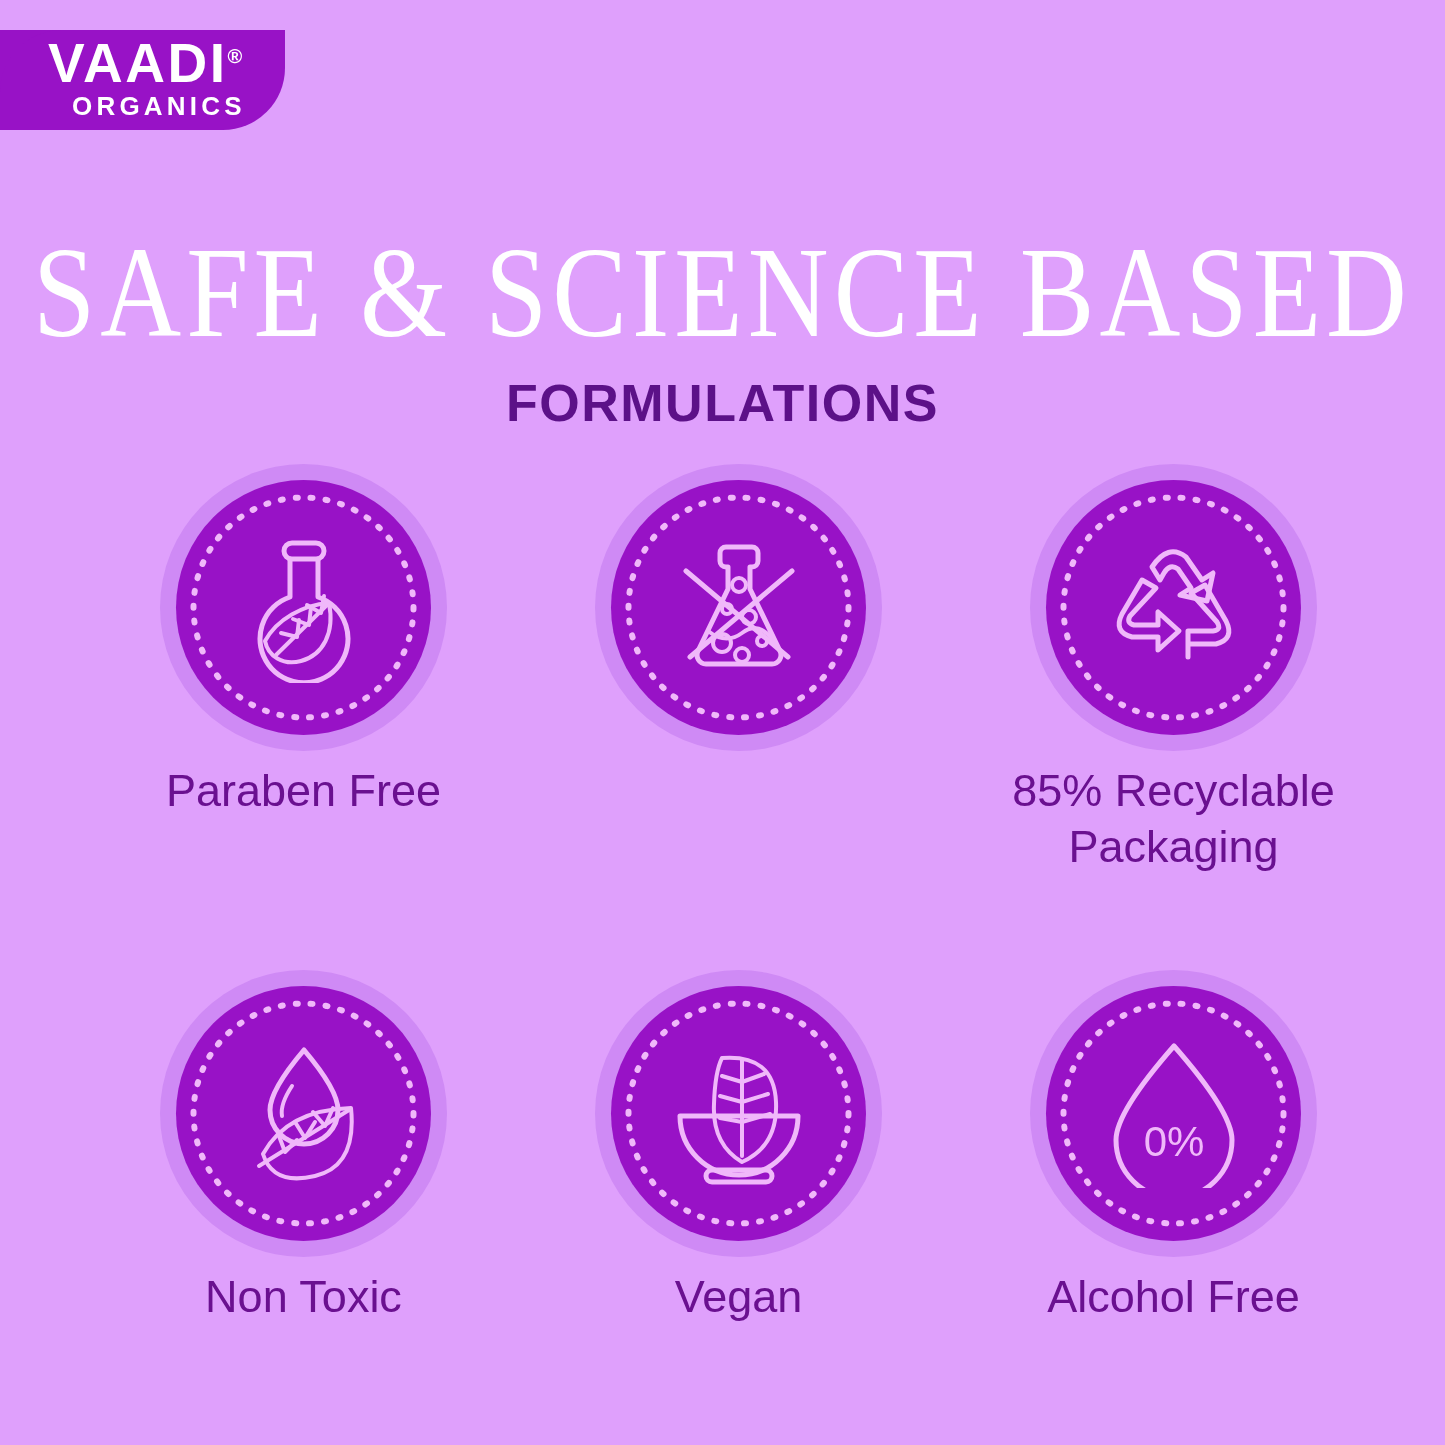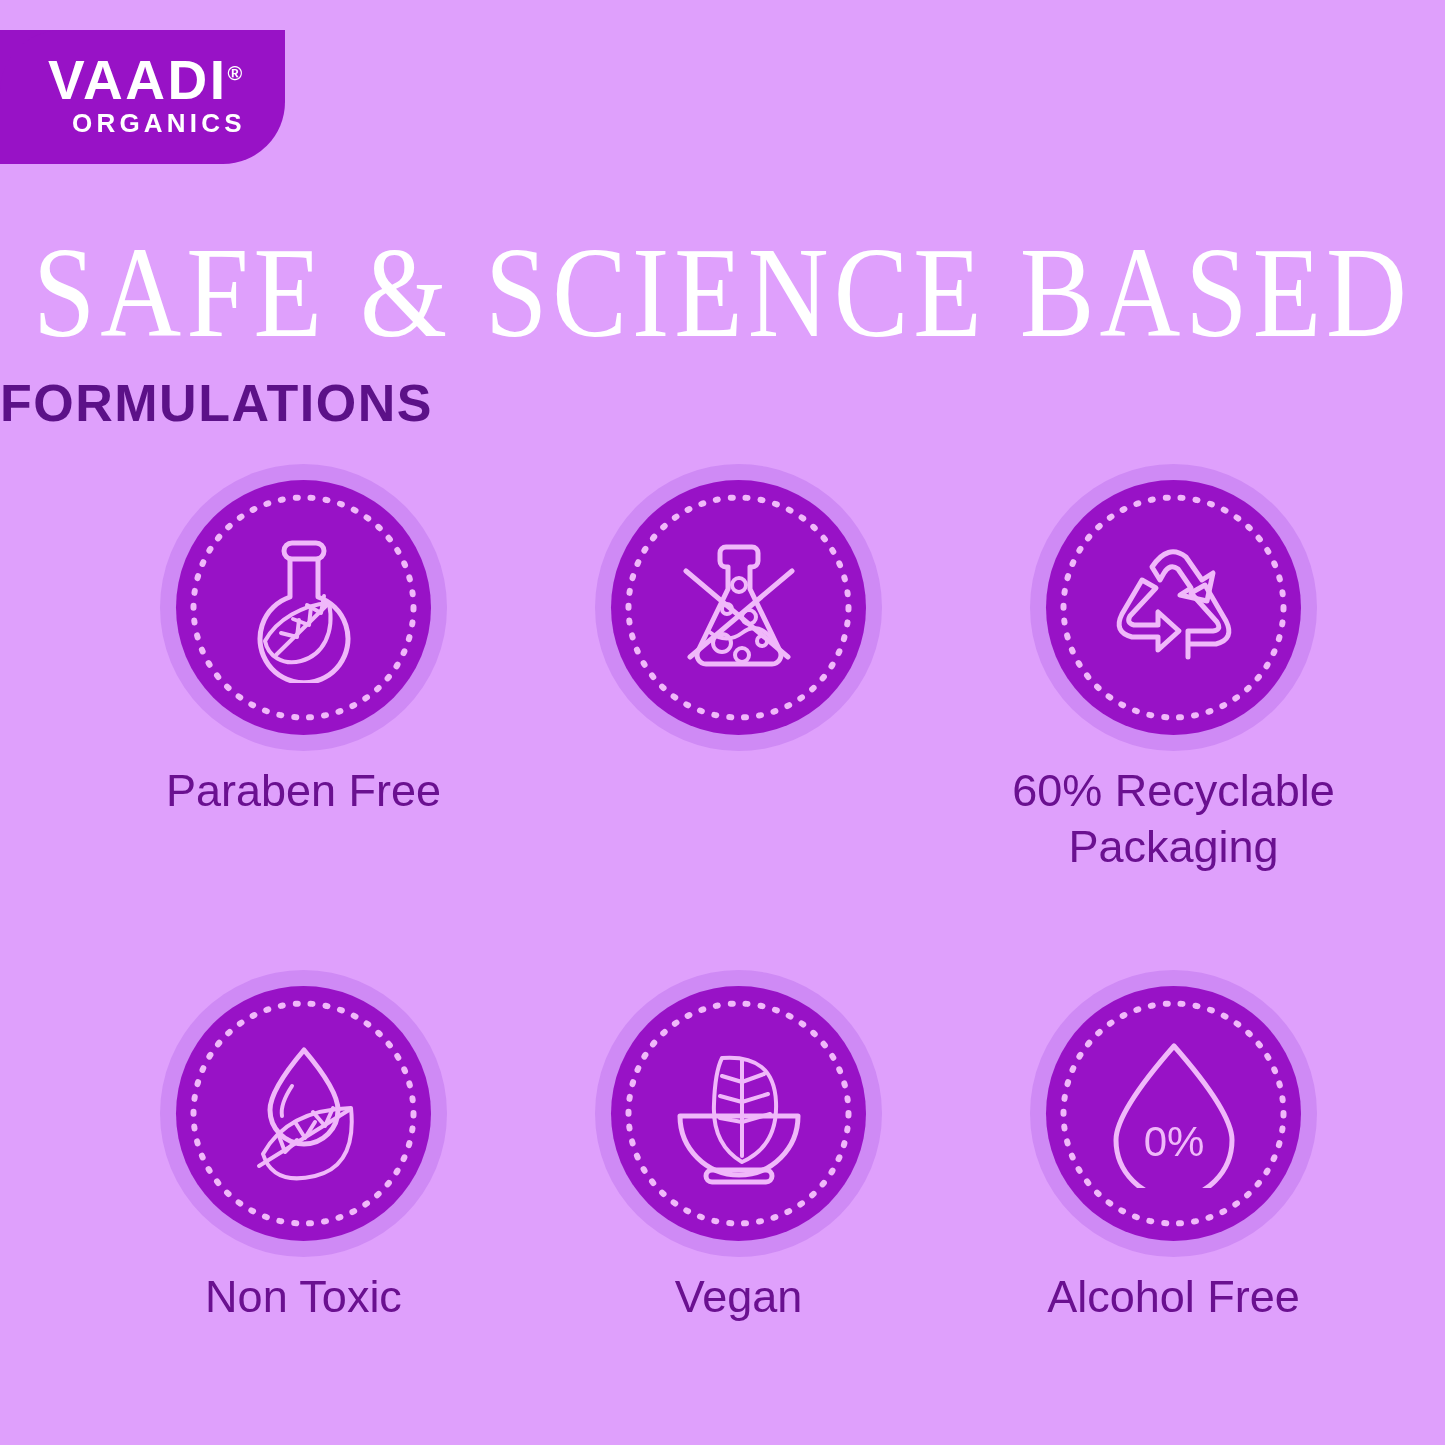--- a/index.html
+++ b/index.html
@@ -14,21 +14,21 @@
     overflow: hidden;
     position: relative;
   }
 
   
   .logo-badge {
     position: absolute;
     left: 0px;
     top: 30px;
     width: 285px;
-    height: 134px;
+    height: 100px;
     background: #9812c6;
     border-radius: 0 0 62px 0;
     display: flex;
     flex-direction: column;
     justify-content: center;
     box-sizing: border-box;
     padding-left: 48px;
   }
   .logo-badge::before {
     content: "";
@@ -82,21 +82,21 @@
     letter-spacing: 5px;
     white-space: nowrap;
     transform: scaleY(1.15);
     transform-origin: top center;
   }
   .subhead {
     position: absolute;
     top: 373px;
     left: 0;
     width: 1445px;
-    text-align: left;
+    text-align: center;
     color: #5c1188;
     font-size: 52px;
     font-weight: 700;
     letter-spacing: 1.5px;
     white-space: nowrap;
   }
 
   
   .grid {
     position: absolute;
@@ -251,21 +251,21 @@
           <svg class="dotring" viewBox="0 0 231 231">
             <circle cx="115.5" cy="115.5" r="110" style="stroke:#f0b8fa;stroke-width:6;stroke-dasharray:2 13;stroke-linecap:round;fill:none"></circle>
           </svg>
           <svg class="icon-svg" viewBox="0 0 150 150">
             <path d="M61 47 l-8 -13 q16 -24 34 -10 l16 23 l11 -7 l-6 28 l-27 -6 l11 -7 l-13 -19 q-8 -6 -14 4 z"></path>
             <path d="M57 55 l-14 -8 l-20 34 q-9 18 10 23 l26 0 l0 13 l21 -19 l-21 -19 l0 13 l-24 0 q-8 -2 -4 -9 z"></path>
             <path d="M92 60 l14 -8 l21 36 q9 18 -10 23 l-28 0 l0 13 l0 -13 l0 -13 l25 0 q9 -1 4 -9 z"></path>
           </svg>
         </div>
       </div>
-      <div class="caption">60% Recyclable Packaging</div>
+      <div class="caption">85% Recyclable Packaging</div>
     </div>
 
   </div>
 
   <div class="row row2">
 
     <div class="cell">
       <div class="badge-wrap">
         <div class="halo"></div>
         <div class="disc">

